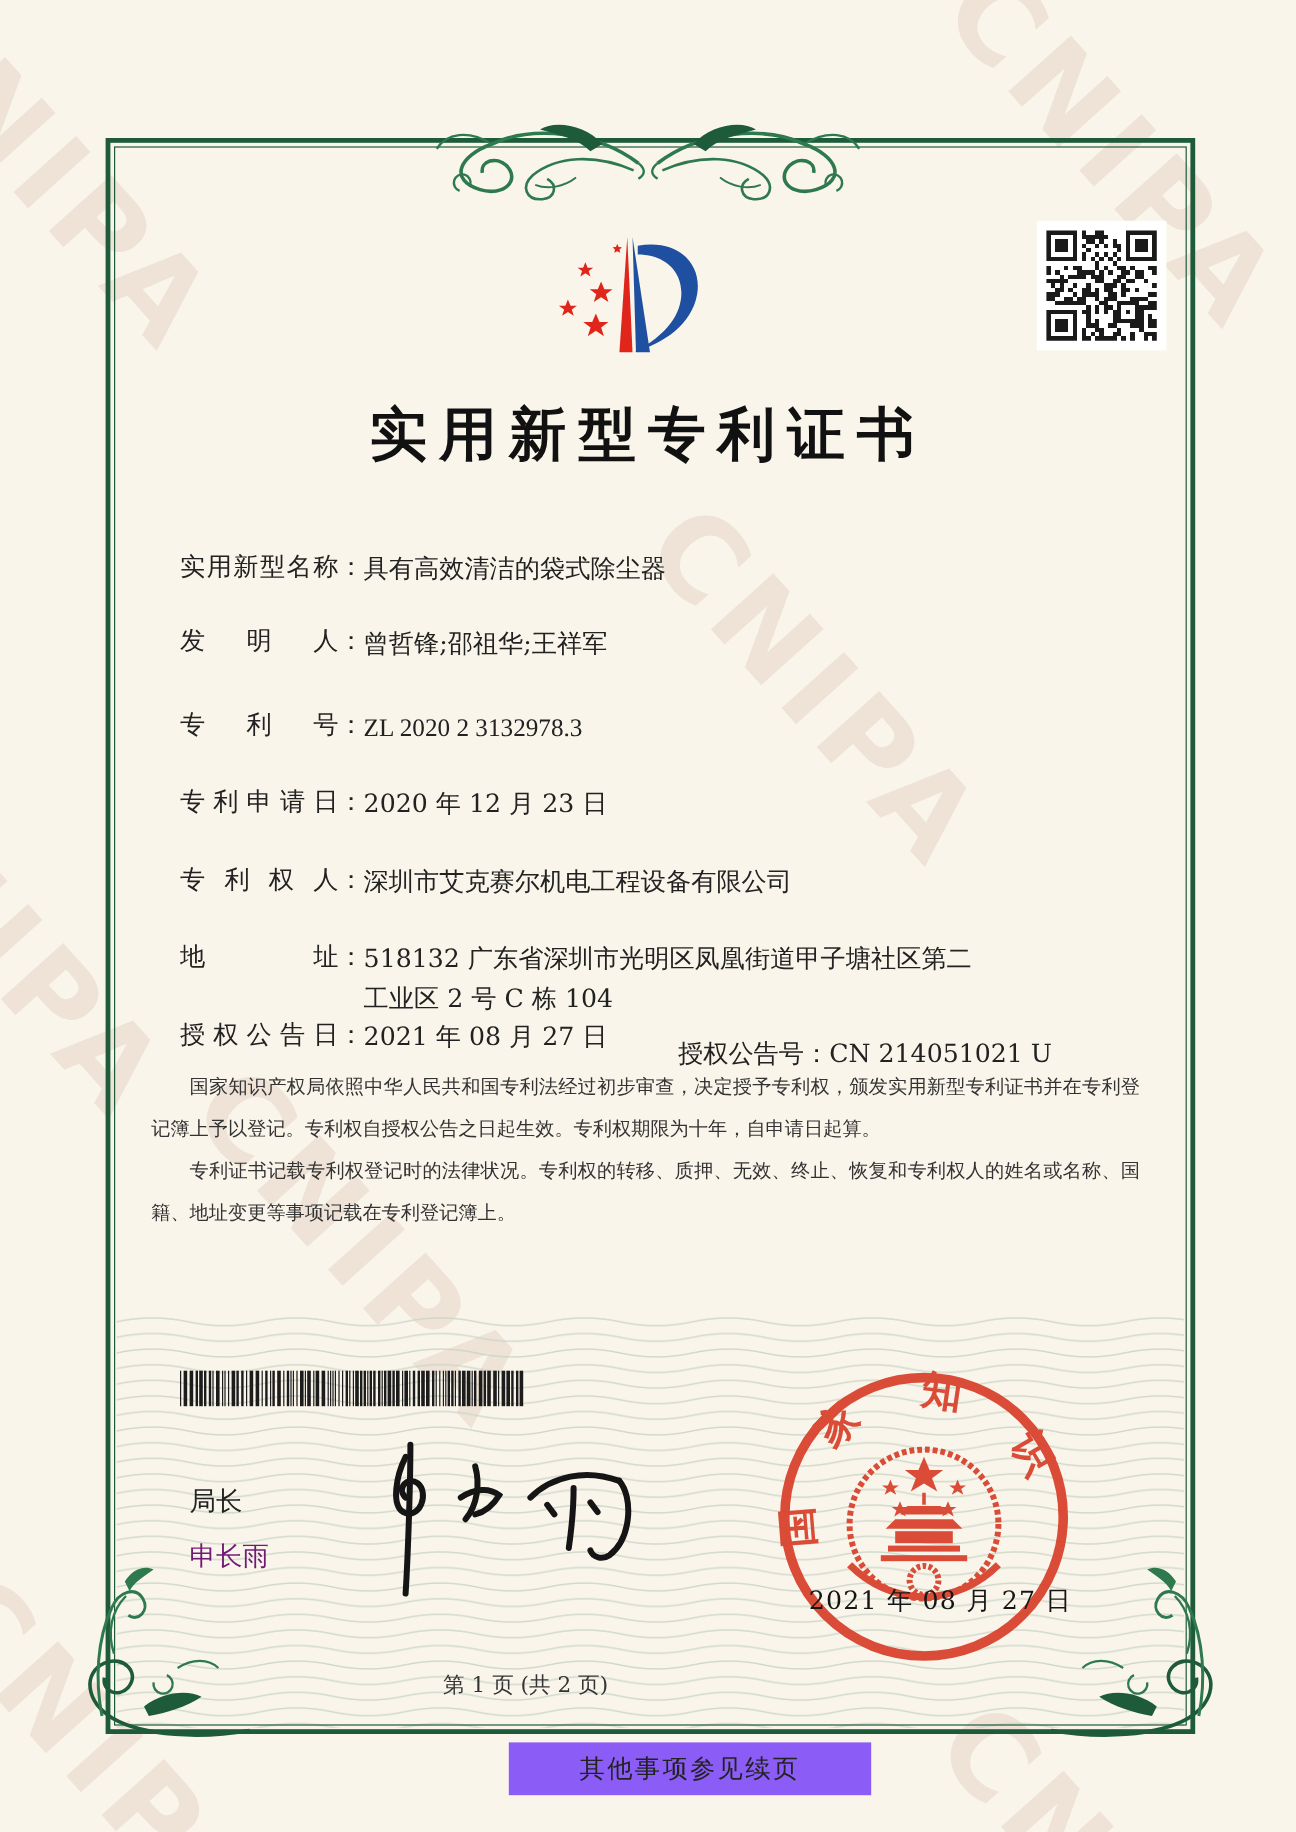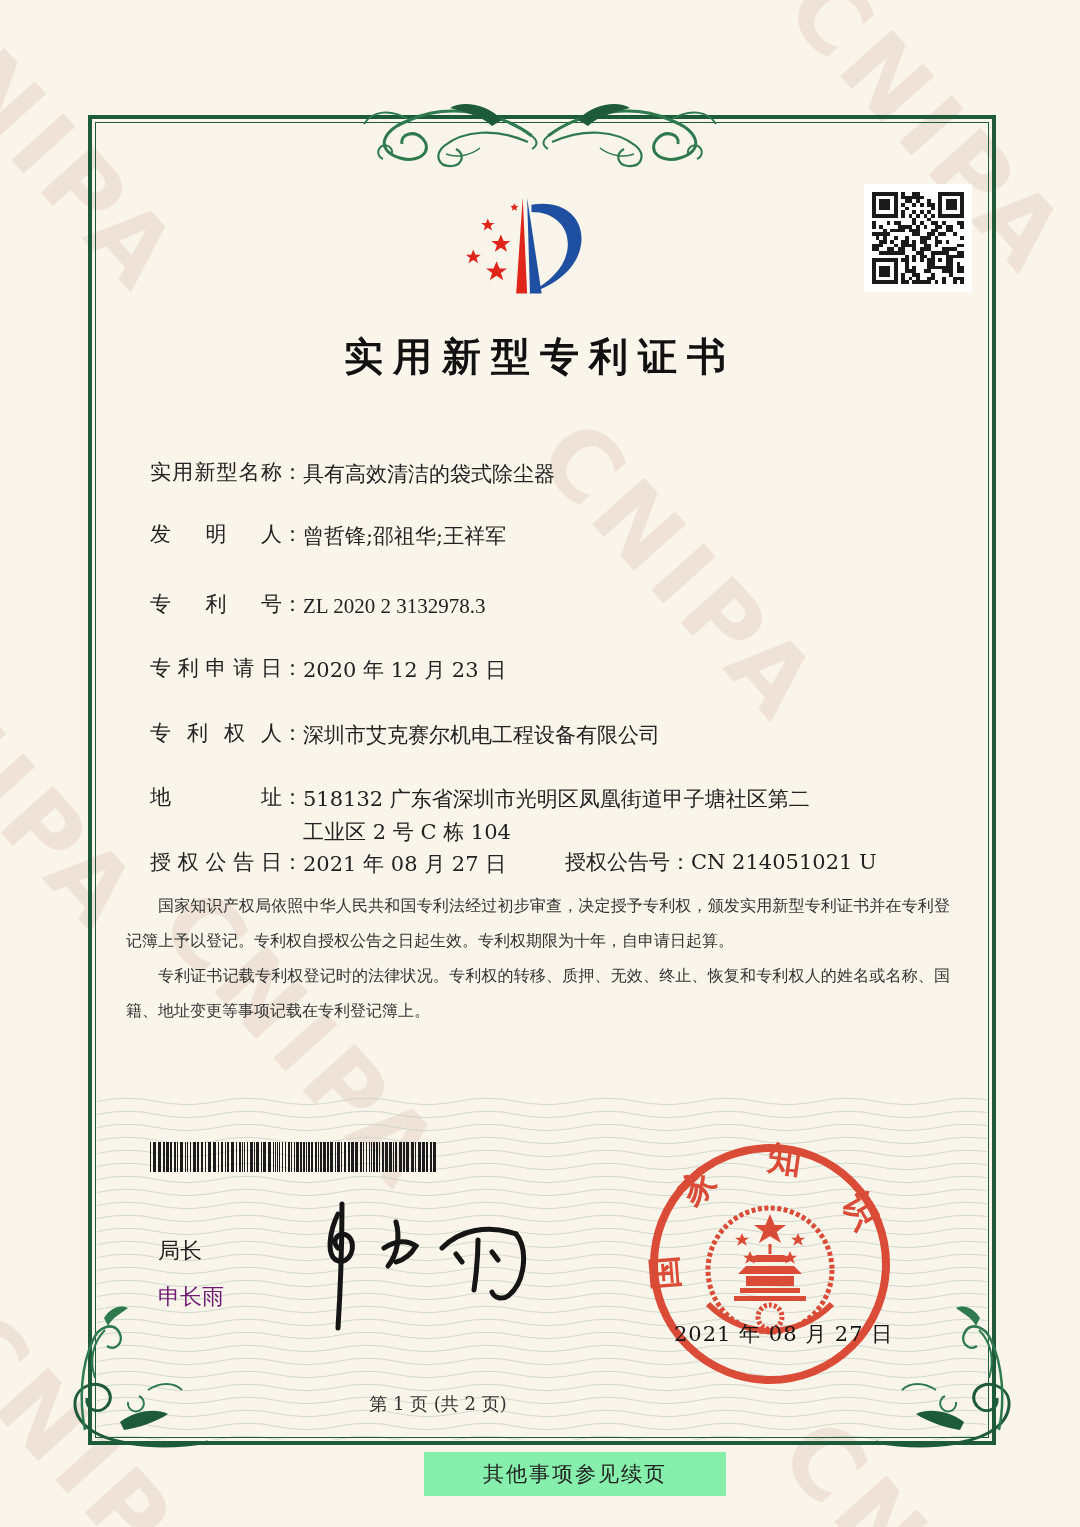--- a/index.html
+++ b/index.html
@@ -29,50 +29,50 @@
   .ornament{position:absolute; z-index:4; pointer-events:none;}
   #top-flourish{left:358px; top:80px;}
   #corner-left{left:58px; top:1282px;}
   #corner-right{left:856px; top:1282px; transform:scaleX(-1);}
   
   .cert-no{position:absolute; z-index:5; left:138px; top:190px; font-size:20px; letter-spacing:2px; color:#2b2b2b;}
   .logo{position:absolute; z-index:5; left:450px; top:170px;}
   .qr-card{position:absolute; z-index:5; left:864px; top:184px; width:108px; height:108px; background:#fff; display:flex; align-items:center; justify-content:center;}
   .doc-title{
     position:absolute; z-index:5; left:0; top:330px; width:100%;
-    text-align:center; font-size:39px; font-weight:bold; letter-spacing:10px; color:#111;
+    text-align:center; font-size:48px; font-weight:bold; letter-spacing:10px; color:#111;
   }
   
   .rows{position:absolute; z-index:5; left:150px; top:0; width:830px; font-size:21px;}
   .row{position:absolute; left:0; white-space:nowrap;}
   .row .lbl{
     display:inline-block; width:132px; vertical-align:top;
     text-align:justify; text-align-last:justify;
   }
   .row .colon{display:inline-block; vertical-align:top;}
   .row .val{display:inline-block; vertical-align:top; white-space:normal; line-height:33px;}
   .val-address{width:520px;}
-  .grant-group2{position:absolute; left:415px; top:0; white-space:nowrap;}
+  .grant-group2{position:absolute; left:415px; top:16px; white-space:nowrap;}
   
   .body-text{
     position:absolute; z-index:5; left:126px; top:888px; width:824px;
     font-size:16px; line-height:35px; color:#333; text-align:justify;
   }
   .body-text p{margin:0; text-indent:2em;}
   
   .barcode{position:absolute; z-index:5; left:150px; top:1142px;}
   .sig-title{position:absolute; z-index:5; left:158px; top:1236px; font-family:Liberation Mono, monospace; font-size:22px; color:#222;}
   .sig-name{position:absolute; z-index:5; left:158px; top:1282px; font-family:"DejaVu Sans",sans-serif; font-size:22px; color:#701a75;}
   .signature{position:absolute; z-index:5; left:292px; top:1196px;}
   .seal{position:absolute; z-index:5; left:642px; top:1136px; opacity:.93;}
   .seal-date{position:absolute; z-index:6; left:674px; top:1320px; font-size:21px; letter-spacing:1px; color:#151515; white-space:nowrap;}
   .page-info{position:absolute; z-index:5; left:0; top:1392px; width:876px; text-align:center; font-size:18px; color:#333;}
   .note-box{
     position:absolute; z-index:5; left:424px; top:1452px; width:302px; height:44px;
-    background:#86efac; text-align:center; line-height:44px; font-size:21px; color:#222; letter-spacing:2px;
+    background:#8b5cf6; text-align:center; line-height:44px; font-size:21px; color:#222; letter-spacing:2px;
   }
   svg text{font-family:"DejaVu Serif", serif;}
 </style>
 </head>
 <body>
 
 <div class="page">
 
   <span class="wm" style="left:-40px; top:-30px;">CNIPA</span>
   <span class="wm" style="left:848px; top:-48px;">CNIPA</span>

